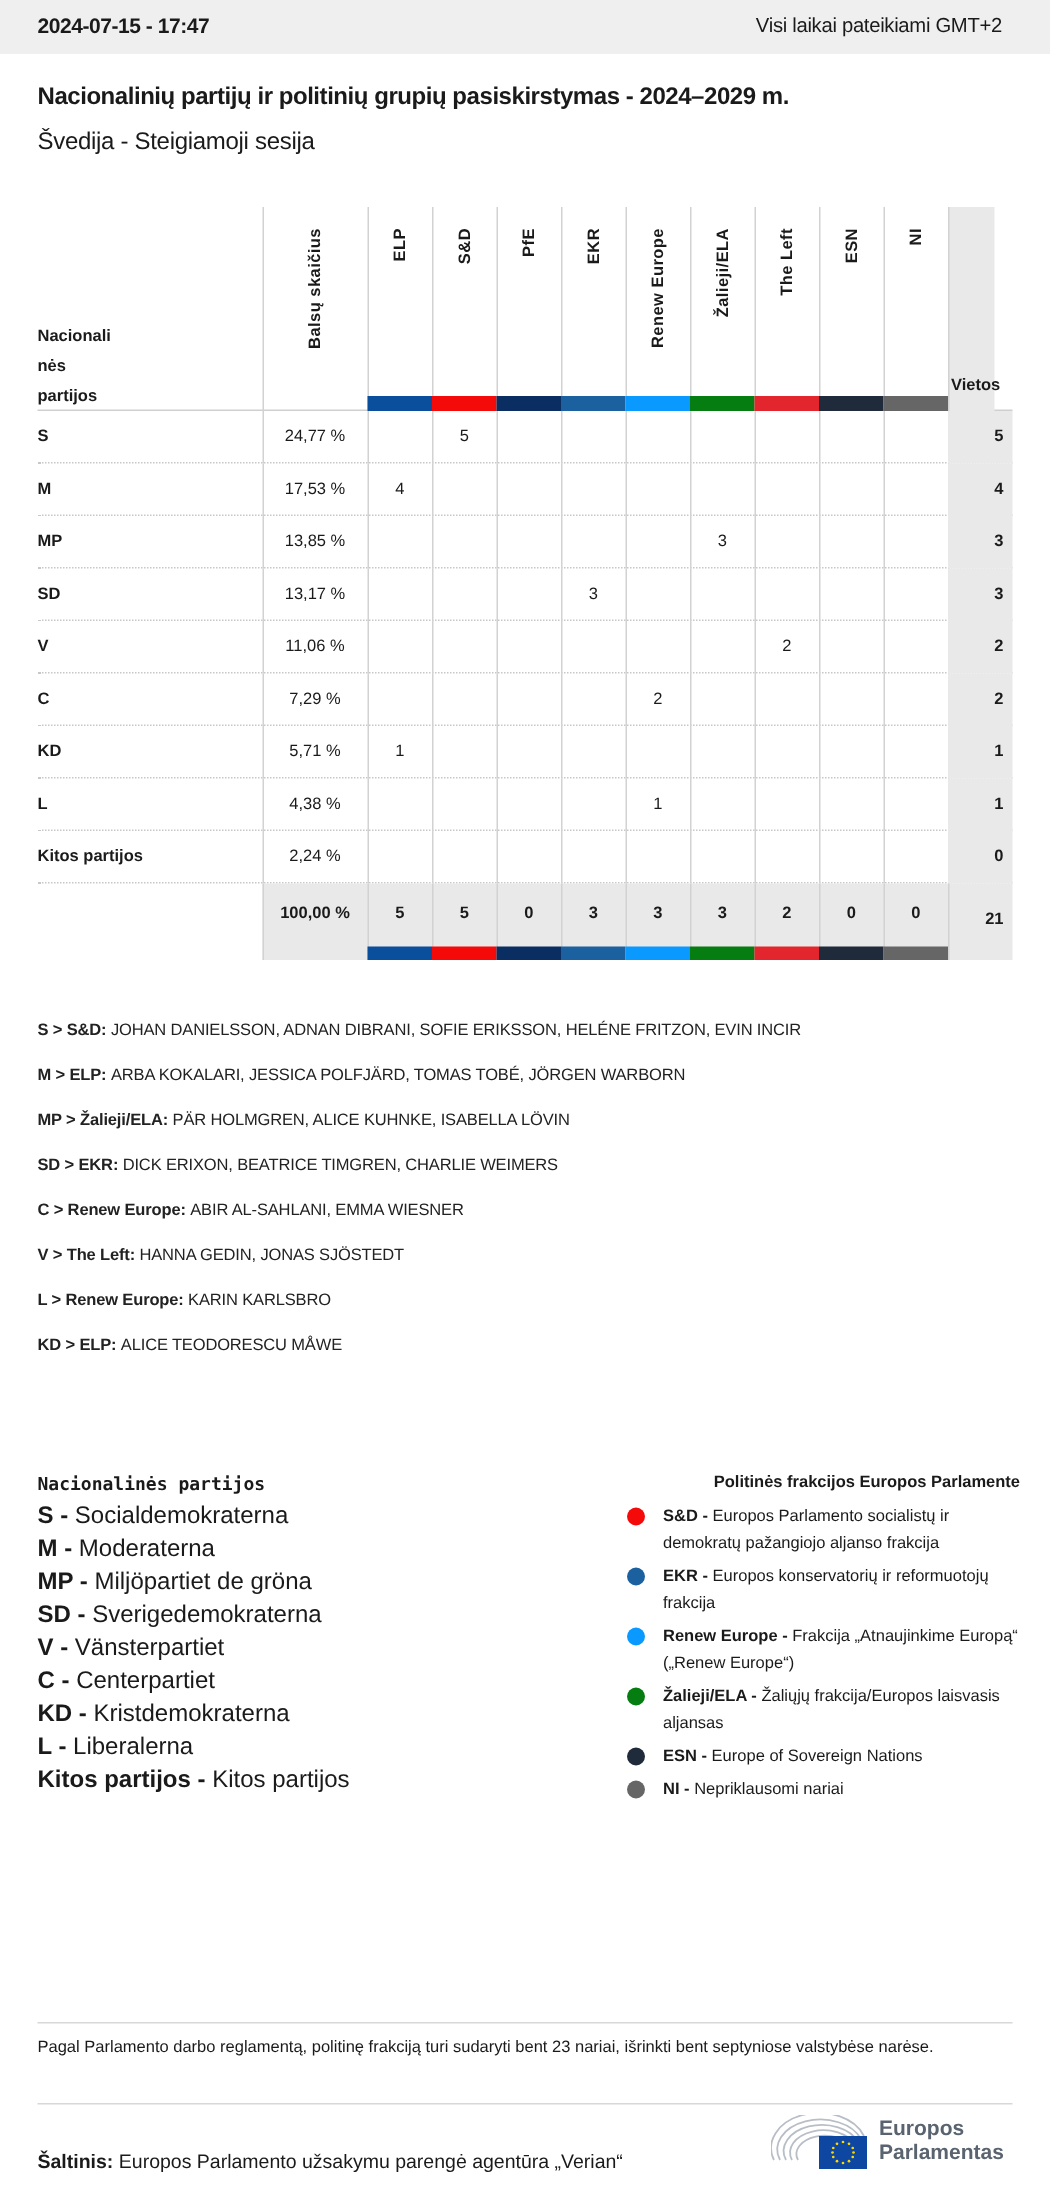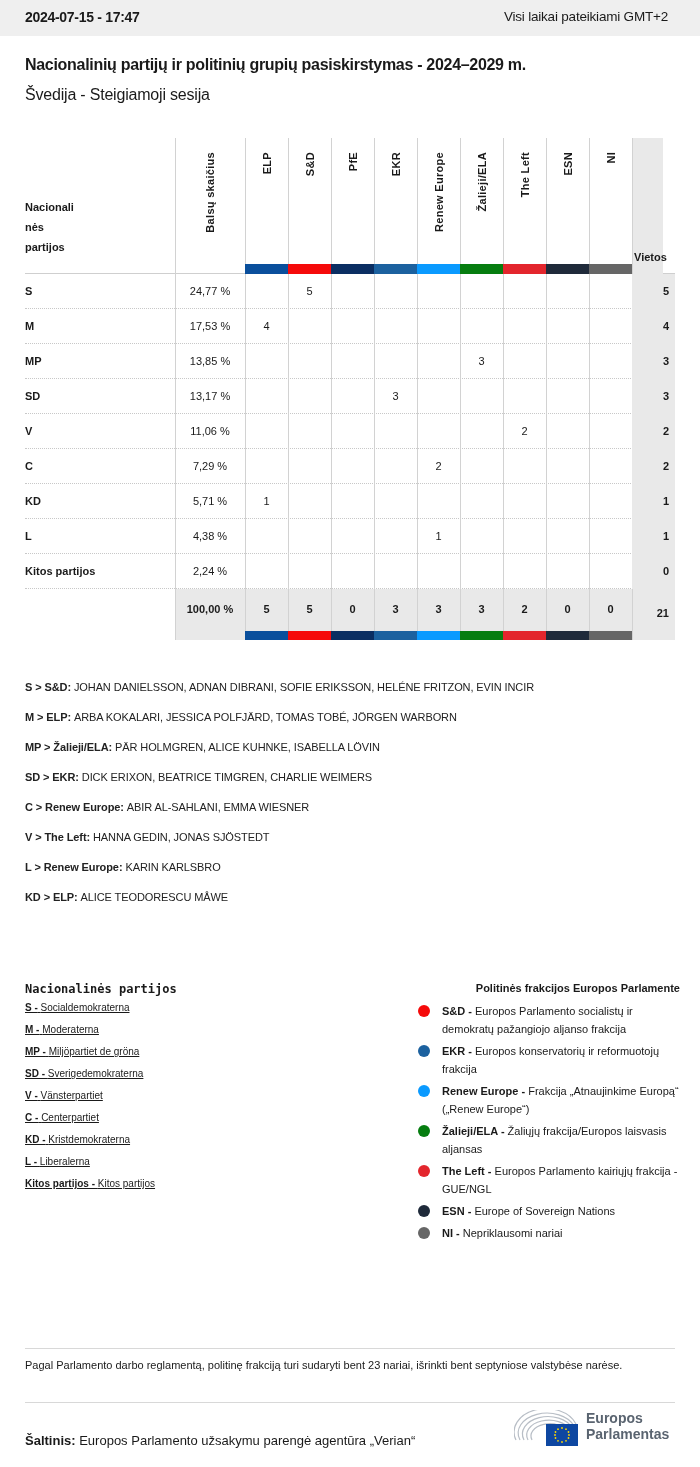--- a/index.html
+++ b/index.html
@@ -9,21 +9,21 @@
   .topbar { position: absolute; left: 0; top: 0; width: 700px; height: 36px; background: #efefef; }
   .topbar .date { position: absolute; left: 25px; top: 9px; font-size: 14px; font-weight: bold; letter-spacing: -0.3px; }
   .topbar .tz { position: absolute; right: 32px; top: 9px; font-size: 13.5px; letter-spacing: -0.2px; }
 
   .title { position: absolute; left: 25px; top: 56px; font-size: 16px; font-weight: bold; letter-spacing: -0.3px; }
   .subtitle { position: absolute; left: 25px; top: 86px; font-size: 16px; letter-spacing: -0.2px; }
 
   
   .tbl { position: absolute; left: 25px; top: 138px; width: 650px; }
   .hdr { position: relative; height: 136px; border-bottom: 1px solid #cfcfcf; }
-  .hdr .partlbl { position: absolute; left: 0; top: 59px; font-size: 11px; font-weight: bold; line-height: 20px; width: 60px; }
+  .hdr .partlbl { position: absolute; left: 0; top: 76px; font-size: 11px; font-weight: bold; line-height: 20px; width: 60px; }
   .vline { position: absolute; top: 0; width: 1px; background: #d2d2d2; }
   .vhead { position: absolute; top: 0; height: 136px; }
   .vhead .rot { position: absolute; left: 50%; top: 14px; writing-mode: vertical-rl; transform: translateX(-50%) rotate(180deg); font-size: 11px; font-weight: bold; white-space: nowrap; letter-spacing: 0.3px; }
   .vhead .bar { position: absolute; left: 0; right: 0; bottom: 0; height: 10px; }
   .vietos-h { position: absolute; top: 0; left: 607px; width: 31px; height: 136px; background: #e9e9e9; }
   .vietos-h span { position: absolute; left: 2px; bottom: 11px; font-size: 11px; font-weight: bold; }
 
   .row { position: relative; height: 35px; border-bottom: 1px dotted #c8c8c8; font-size: 11px; }
   .row .pty { position: absolute; left: 0; top: 11px; font-weight: bold; }
   .row .pct { position: absolute; left: 150px; width: 70px; top: 11px; text-align: center; }
@@ -35,21 +35,21 @@
   .totrow .pct { position: absolute; left: 150px; width: 70px; top: 14px; text-align: center; }
   .totrow .cell { position: absolute; top: 14px; width: 43px; text-align: center; }
   .totrow .vt { position: absolute; left: 607px; width: 43px; top: 18px; text-align: right; padding-right: 6px; }
   .totrow .bar { position: absolute; bottom: 0; height: 9px; width: 43px; }
 
   .mep { position: absolute; left: 25px; font-size: 11px; color: #222; letter-spacing: -0.1px; }
   .mep b { font-weight: bold; }
 
   .leg-nat { position: absolute; left: 25px; top: 982px; }
   .leg-nat h3 { font-family: "DejaVu Sans Mono", monospace; font-size: 12px; font-weight: bold; margin-bottom: 6px; }
-  .leg-nat .it { font-size: 10px; height: 22px; text-decoration: underline; }
+  .leg-nat .it { font-size: 16px; height: 22px; }
   .leg-nat .it b { font-weight: bold; }
 
   .leg-eu { position: absolute; left: 418px; top: 982px; width: 262px; }
   .leg-eu h3 { font-size: 11px; font-weight: bold; margin-bottom: 8px; text-align: right; }
   .leg-eu .it { position: relative; padding-left: 24px; font-size: 11px; line-height: 18px; margin-bottom: 4px; }
   .leg-eu .dot { position: absolute; left: 0; top: 3px; width: 12px; height: 12px; border-radius: 50%; }
 
   .hr { position: absolute; left: 25px; width: 650px; height: 1px; background: #d8d8d8; }
   .note { position: absolute; left: 25px; top: 1356px; width: 640px; font-size: 11px; line-height: 18px; }
   .src { position: absolute; left: 25px; top: 1433px; font-size: 13px; }
@@ -418,21 +418,20 @@
     </div>
 </div>
 
 <div class="leg-eu">
   <h3>Politinės frakcijos Europos Parlamente</h3>
   <div id="legeu">
       <div class="it"><span class="dot" style="background: rgb(245, 10, 10);"></span><b>S&amp;D -</b> <span>Europos Parlamento socialistų ir demokratų pažangiojo aljanso frakcija</span></div>
       <div class="it"><span class="dot" style="background: rgb(28, 97, 159);"></span><b>EKR -</b> <span>Europos konservatorių ir reformuotojų frakcija</span></div>
       <div class="it"><span class="dot" style="background: rgb(10, 154, 255);"></span><b>Renew Europe -</b> <span>Frakcija „Atnaujinkime Europą“ („Renew Europe“)</span></div>
       <div class="it"><span class="dot" style="background: rgb(6, 125, 16);"></span><b>Žalieji/ELA -</b> <span>Žaliųjų frakcija/Europos laisvasis aljansas</span></div>
-      <div class="it"><span class="dot" style="background: rgb(227, 38, 45);"></span><b>The Left -</b> <span>Europos Parlamento kairiųjų frakcija - GUE/NGL</span></div>
       <div class="it"><span class="dot" style="background: rgb(31, 42, 58);"></span><b>ESN -</b> <span>Europe of Sovereign Nations</span></div>
       <div class="it"><span class="dot" style="background: rgb(102, 102, 102);"></span><b>NI -</b> <span>Nepriklausomi nariai</span></div>
     </div>
 </div>
 
 <div class="hr" style="top:1348px;"></div>
 <div class="note">Pagal Parlamento darbo reglamentą, politinę frakciją turi sudaryti bent 23 nariai, išrinkti bent septyniose valstybėse narėse.</div>
 <div class="hr" style="top:1402px;"></div>
 
 <div class="src">

